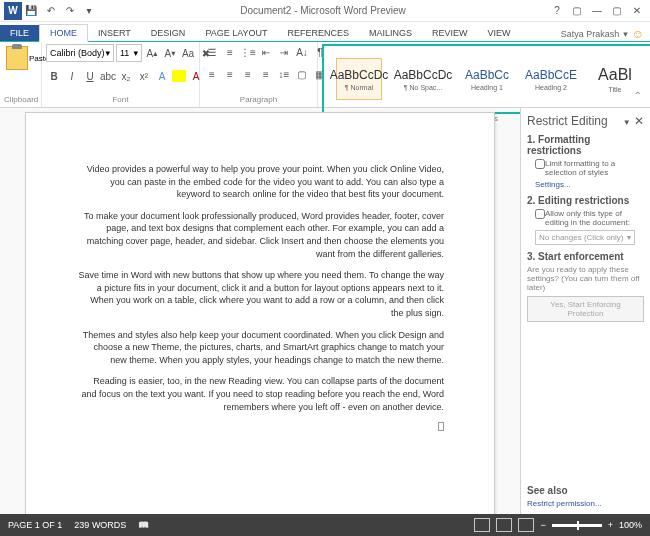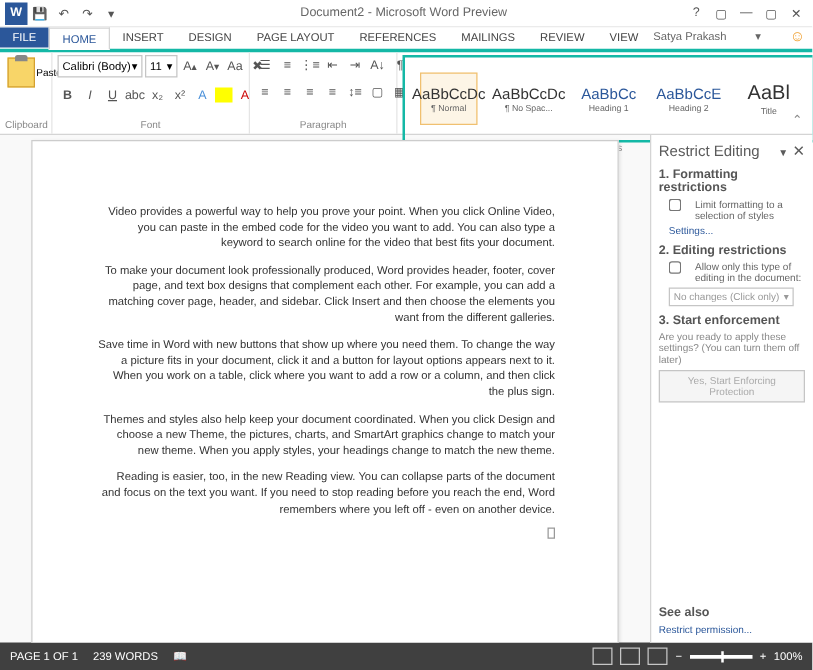--- a/index.html
+++ b/index.html
@@ -3,25 +3,25 @@
 <meta charset="utf-8">
 <style>
 *{margin:0;padding:0;box-sizing:border-box;font-family:"Segoe UI",Tahoma,sans-serif}
 body{width:650px;height:536px;background:#fff;overflow:hidden;font-size:10px}
 .titlebar{height:22px;background:#fff;display:flex;align-items:center;border-bottom:1px solid #e5e5e5}
 .tb-left{display:flex;gap:1px;padding-left:4px}
 .tb-btn{width:18px;height:18px;display:flex;align-items:center;justify-content:center;color:#555}
 .tb-word{width:18px;height:18px;background:#2b579a;color:#fff;display:flex;align-items:center;justify-content:center;font-weight:bold;font-size:10px}
 .tb-title{flex:1;text-align:center;color:#666;font-size:10px}
 .tb-right{display:flex;gap:2px;padding-right:4px}
-.tabs{height:20px;background:#fff;display:flex;align-items:flex-start;border-bottom:3px solid #14b8a6}
+.tabs{height:20px;background:#fff;display:flex;align-items:flex-end;border-bottom:1px solid #14b8a6}
 .tab{padding:3px 10px;font-size:9px;color:#444;cursor:pointer}
 .tab.file{background:#2b579a;color:#fff}
 .tab.active{background:#fff;color:#2b579a;border:1px solid #d4d4d4;border-bottom:1px solid #fff;margin-bottom:-1px}
-.tabs-right{margin-left:auto;display:flex;align-items:center;gap:23px;padding-right:6px;color:#666;font-size:9px}
+.tabs-right{margin-left:auto;display:flex;align-items:center;gap:4px;padding-right:6px;color:#666;font-size:9px}
 .smiley{color:#f0a030;font-size:12px}
 .ribbon{height:66px;background:#fff;border-bottom:1px solid #d4d4d4;display:flex}
 .rgroup{border-right:1px solid #e5e5e5;display:flex;flex-direction:column;justify-content:space-between;padding:2px 4px}
 .rgroup-body{display:flex;gap:3px;align-items:flex-start;flex:1}
 .rgroup-label{text-align:center;font-size:8px;color:#888;padding-bottom:1px}
 .clipboard-paste{display:flex;align-items:center;gap:1px;padding:2px}
 .clipboard-icon{width:22px;height:24px;background:#f8d568;border:1px solid #d4a030;position:relative}
 .clipboard-icon::before{content:"";position:absolute;top:-3px;left:5px;width:10px;height:5px;background:#888;border-radius:2px 2px 0 0}
 .fontrow{display:flex;gap:2px;align-items:center;margin-bottom:3px}
 .fontsel{border:1px solid #c5c5c5;height:18px;font-size:9px;padding:0 3px;display:flex;align-items:center;background:#fff}
@@ -35,21 +35,21 @@
 .edit-group{display:flex;flex-direction:column;gap:1px;font-size:9px;color:#555;padding:2px}
 .edit-item{display:flex;align-items:center;gap:3px;padding:1px 2px}
 .main{height:406px;display:flex;background:#f9f9f9}
 .doc-area{flex:1;overflow:hidden;display:flex;justify-content:center;padding-top:4px}
 .page{width:470px;min-height:500px;background:#fff;border:1px solid #ccc;box-shadow:1px 1px 3px rgba(0,0,0,0.1);padding:50px 50px 20px}
 .page p{font-size:9px;color:#333;line-height:1.4;margin-bottom:9px;text-align:right}
 .cursor-mark{display:inline-block;width:6px;height:9px;border:1px solid #999}
 .side-panel{width:130px;background:#fff;border-left:1px solid #d4d4d4;padding:6px;font-size:9px;color:#555;position:relative}
 .sp-title{color:#5b5b5b;font-size:12px;margin-bottom:6px;display:flex;align-items:center;justify-content:space-between}
 .sp-sec{font-weight:bold;font-size:10px;color:#555;margin:6px 0 3px}
-.sp-check{display:flex;gap:11px;font-size:8px;color:#666;margin-bottom:3px;padding-left:8px}
+.sp-check{display:flex;gap:0;font-size:8px;color:#666;margin-bottom:3px;padding-left:8px}
 .sp-check input{width:10px;height:10px}
 .sp-link{color:#2b579a;font-size:8px;padding-left:8px;cursor:pointer}
 .sp-select{border:1px solid #c5c5c5;font-size:8px;padding:2px 3px;margin-left:8px;width:100px;display:flex;justify-content:space-between;align-items:center;color:#999;margin-top:3px}
 .sp-text{font-size:8px;color:#888;padding-left:0;margin-top:3px}
 .sp-btn{border:1px solid #c5c5c5;background:#f5f5f5;color:#aaa;font-size:8px;padding:3px 5px;margin-top:4px}
 .sp-bottom{position:absolute;bottom:6px;left:6px;right:6px}
 .statusbar{height:22px;background:#404040;color:#fff;display:flex;align-items:center;font-size:9px;padding:0 8px}
 .sb-left{display:flex;gap:12px}
 .sb-right{margin-left:auto;display:flex;gap:6px;align-items:center}
 .sb-icon{width:16px;height:14px;border:1px solid #fff;opacity:0.7}

